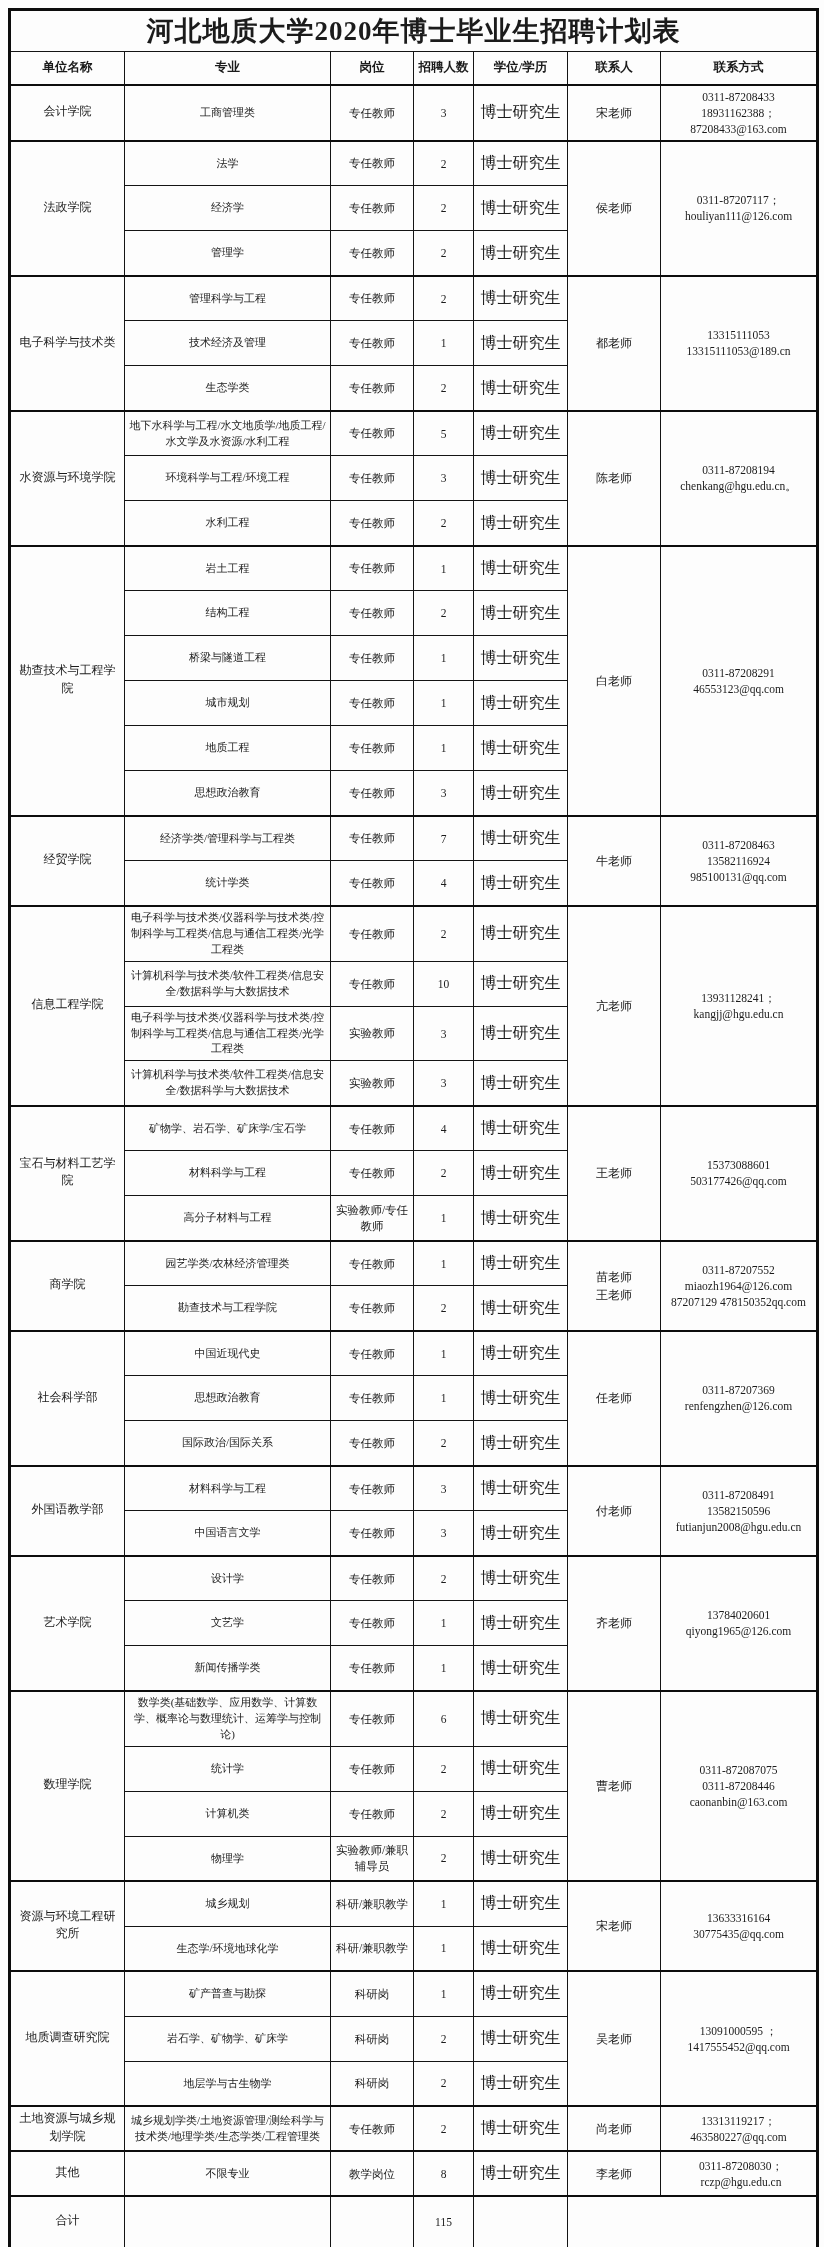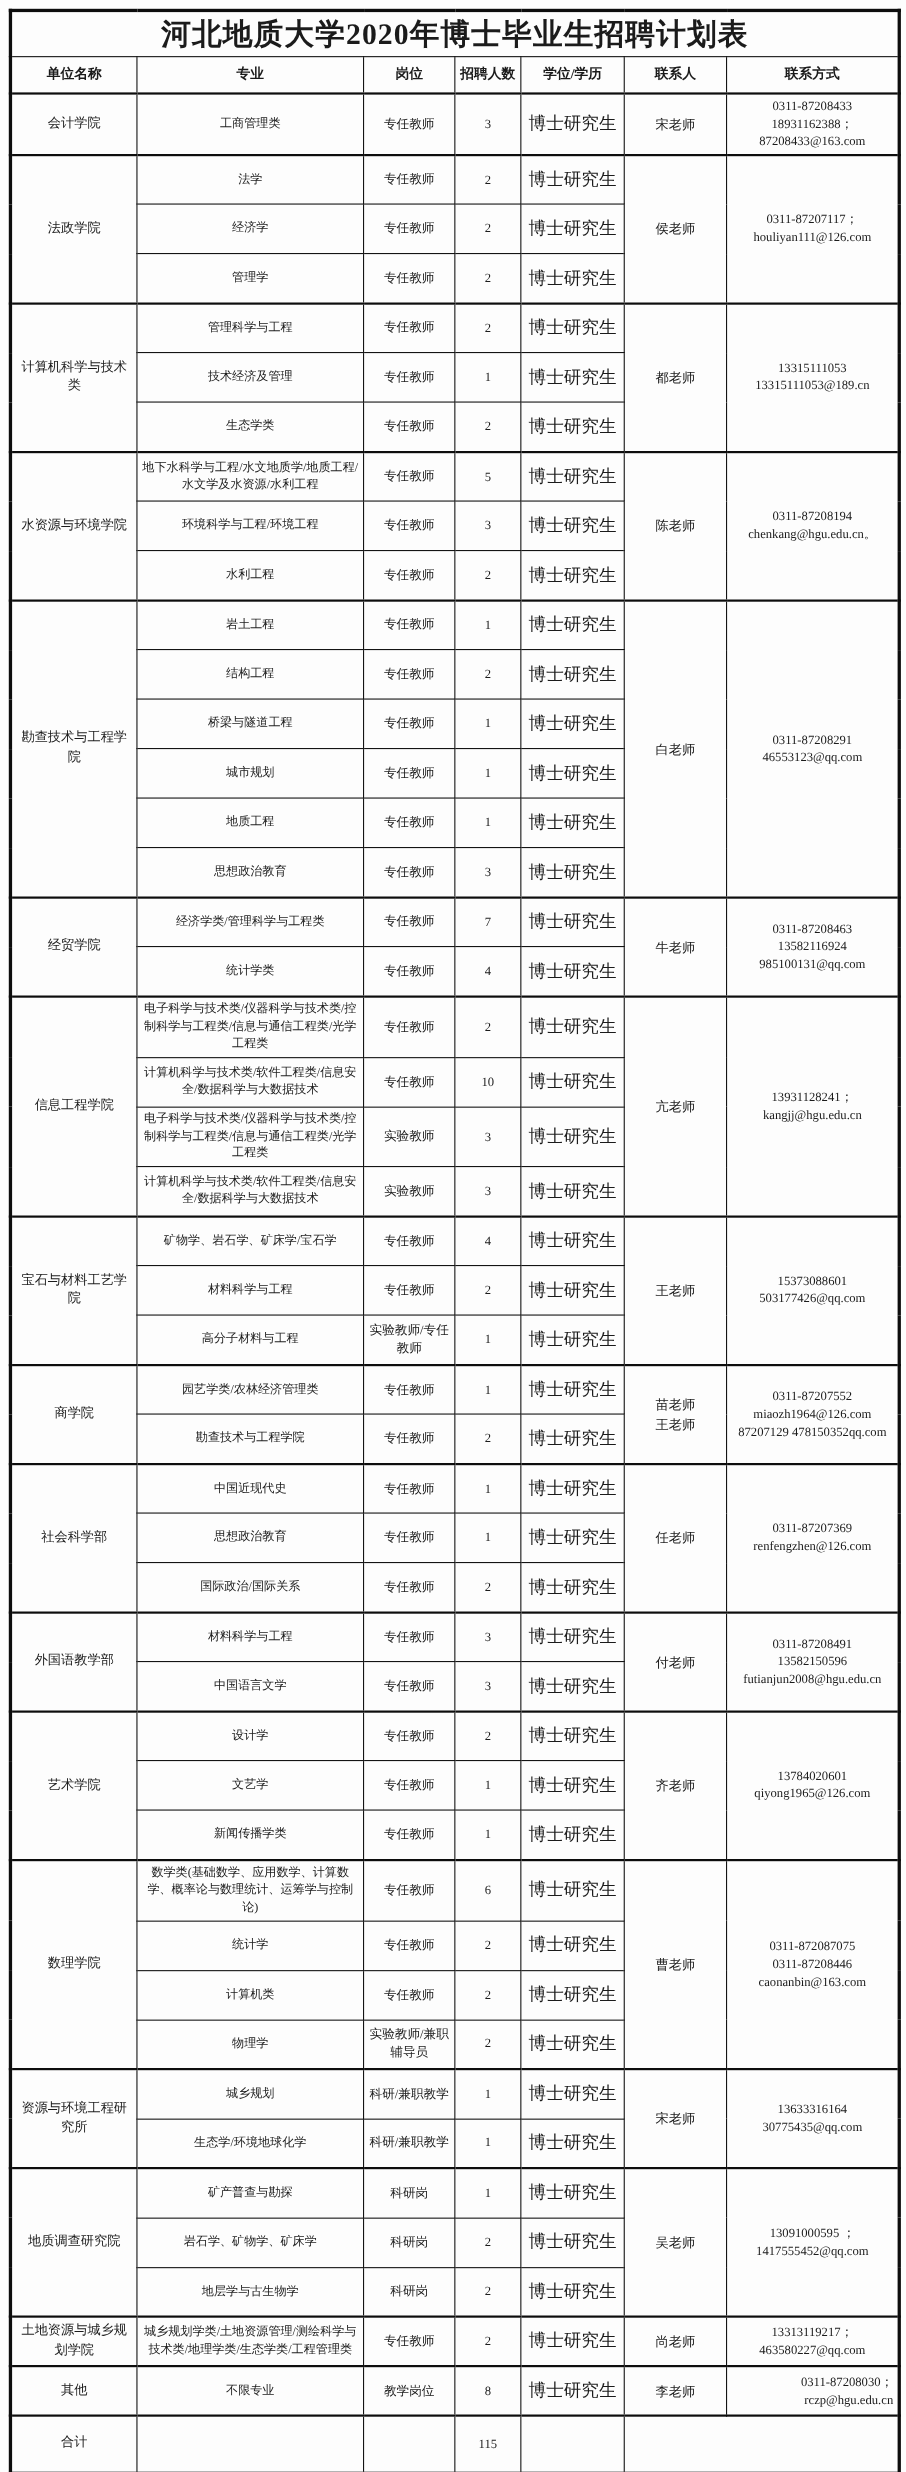--- a/index.html
+++ b/index.html
@@ -44,21 +44,21 @@
     font-weight: bold;
     padding: 2px 1px;
   }
   .unit-cell   { font-size: 12px; line-height: 1.45; font-family: Liberation Mono, monospace; }
   .spec-cell   { font-size: 11px; line-height: 1.45; }
   .post-cell   { font-size: 11.5px; line-height: 1.4; margin-left: 16px; }
   .count-cell  { font-size: 11.5px; }
   .degree-cell { font-size: 16px; }
   .person-cell { font-size: 12px; white-space: pre-line; line-height: 1.5; }
   .info-cell   { font-size: 11.5px; white-space: pre-line; line-height: 1.4; }
-  .info-left   { text-align: right; padding-left: 9px; margin-left: 39px; }
+  .info-left   { text-align: center; padding-left: 9px; margin-left: 39px; }
 </style>
 </head>
 <body>
 
 <table>
   <colgroup>
     <col style="width:115px">
     <col style="width:206px">
     <col style="width:83px">
     <col style="width:60px">
@@ -108,21 +108,21 @@
         <td class="count-cell">2</td>
         <td class="degree-cell">博士研究生</td>
       </tr>
       <tr>
         <td class="spec-cell">管理学</td>
         <td class="post-cell">专任教师</td>
         <td class="count-cell">2</td>
         <td class="degree-cell">博士研究生</td>
       </tr>
       <tr class="group-start">
-        <td class="unit-cell" rowspan="3">计算机科学与技术类</td>
+        <td class="unit-cell" rowspan="3">电子科学与技术类</td>
         <td class="spec-cell">管理科学与工程</td>
         <td class="post-cell">专任教师</td>
         <td class="count-cell">2</td>
         <td class="degree-cell">博士研究生</td>
         <td class="person-cell" rowspan="3">都老师</td>
         <td class="info-cell" rowspan="3">13315111053
 13315111053@189.cn</td>
       </tr>
       <tr>
         <td class="spec-cell">技术经济及管理</td>

